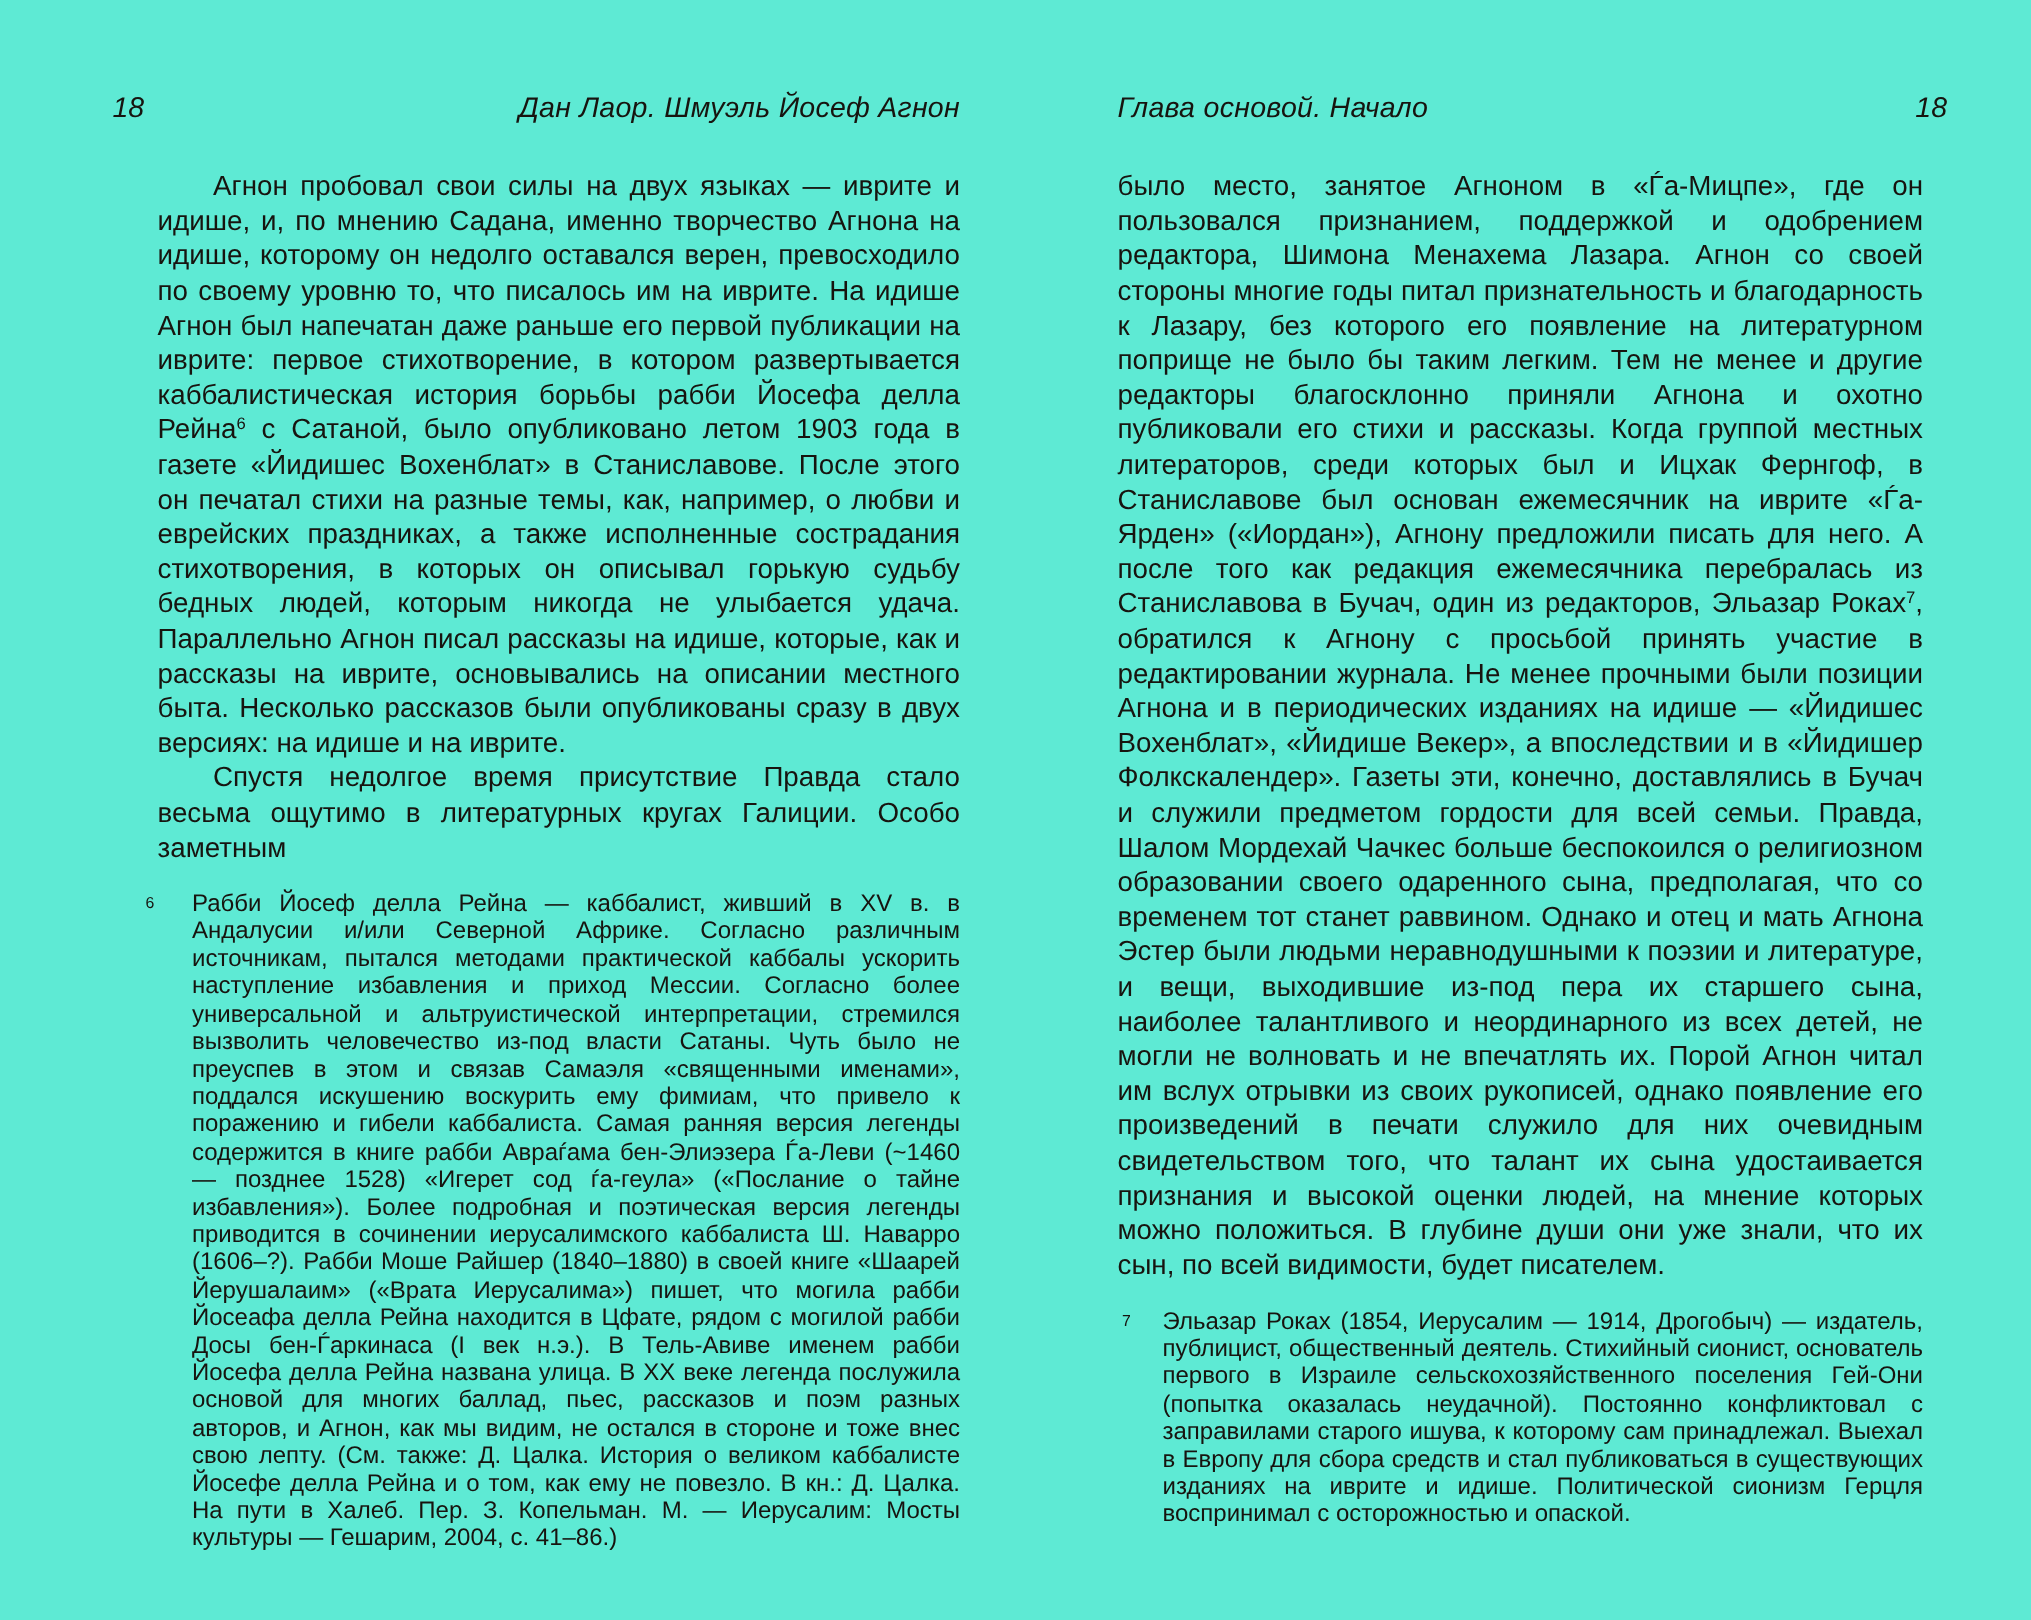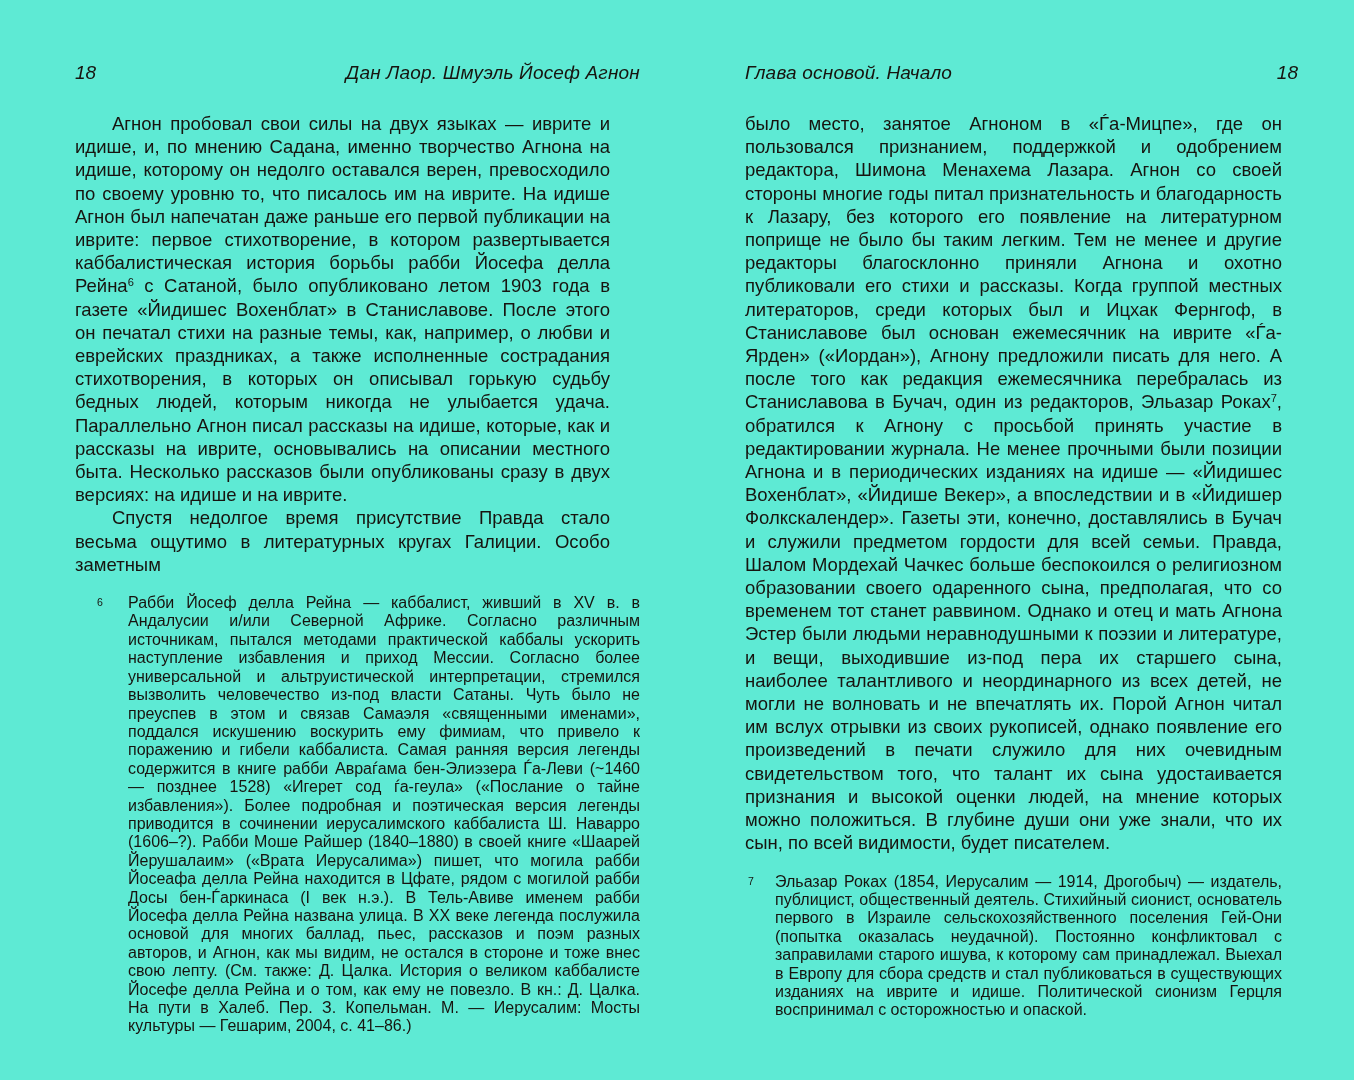--- a/index.html
+++ b/index.html
@@ -30,21 +30,21 @@
   .folio { font-style: italic; font-size: 19px; }
   .running-head { font-style: italic; font-size: 19px; letter-spacing: 0.2px; }
   .page-left .pagehead .running-head { text-align: left; }
 
   .body-text {
     margin-top: 28px;
     font-size: 18.5px;
     line-height: 23.2px;
     text-align: justify;
   }
-  .page-left  .body-text { width: 535px; }
+  .page-left  .body-text { margin-left: 30px; width: 535px; }
   .page-right .body-text { width: 537px; }
 
   .para { margin: 0; padding: 0; }
   .para.indent { text-indent: 37px; }
 
   .fnref {
     font-size: 60%;
     line-height: 0;
     vertical-align: super;
     position: relative;

